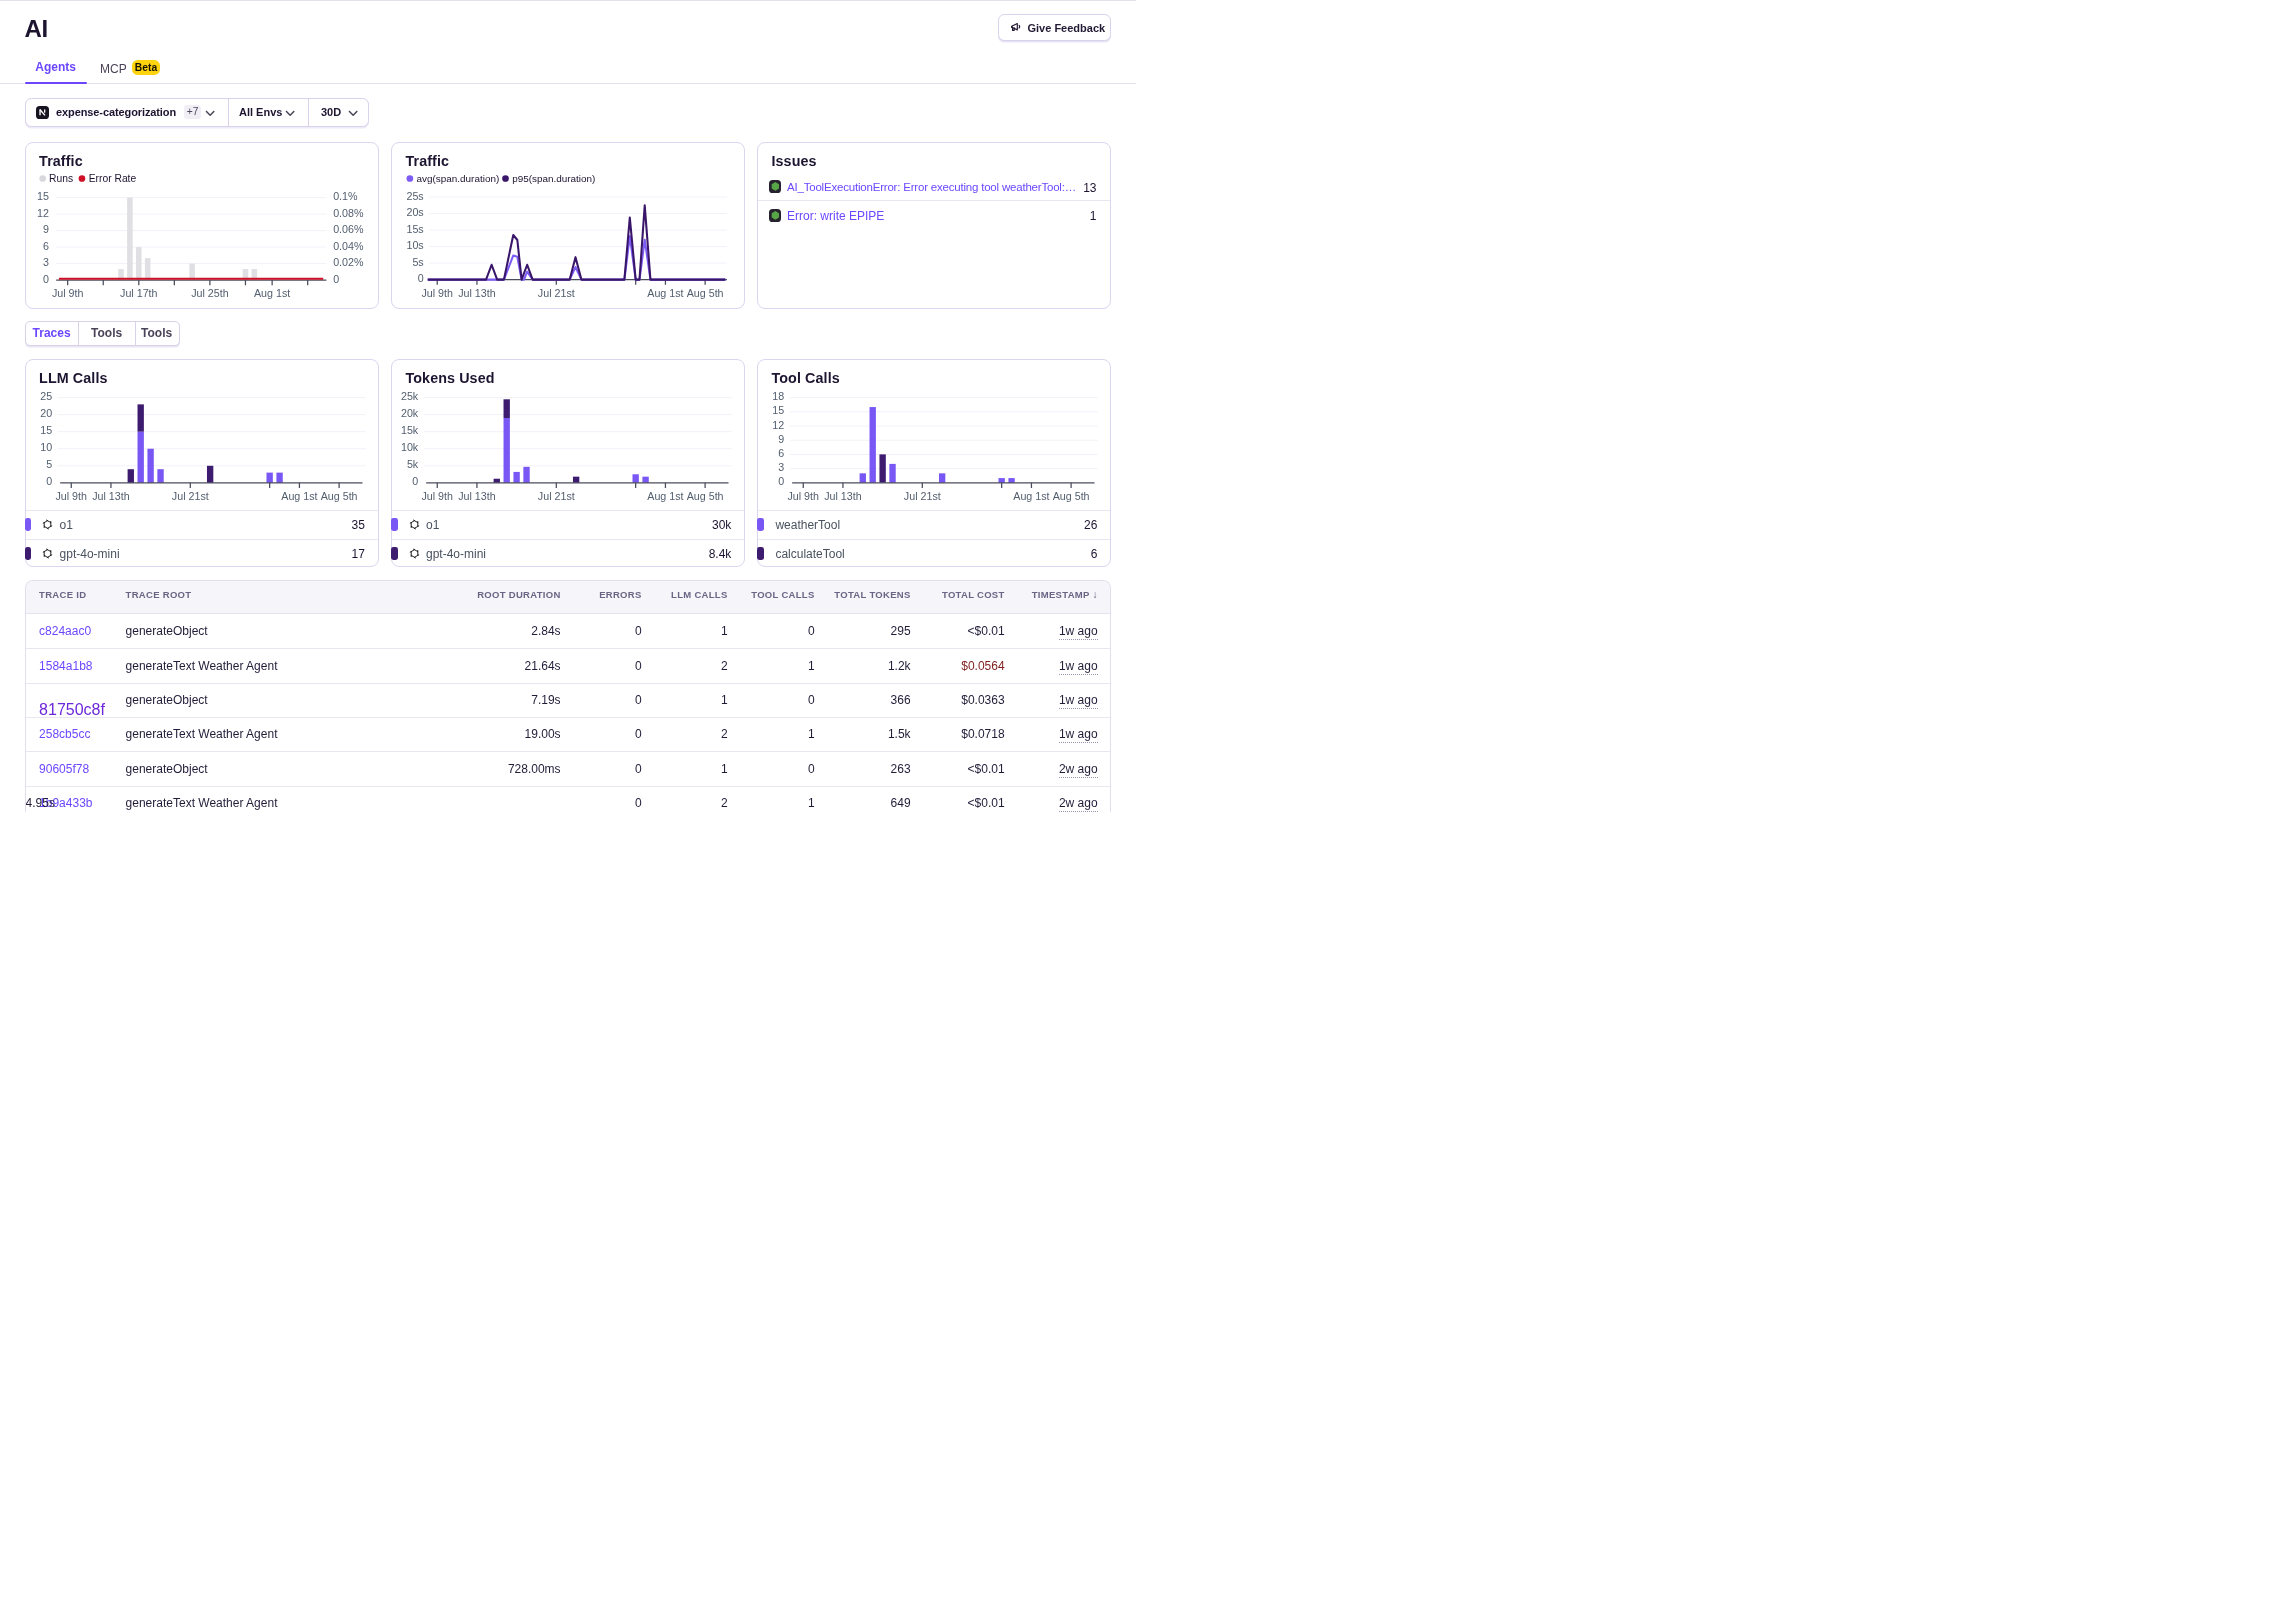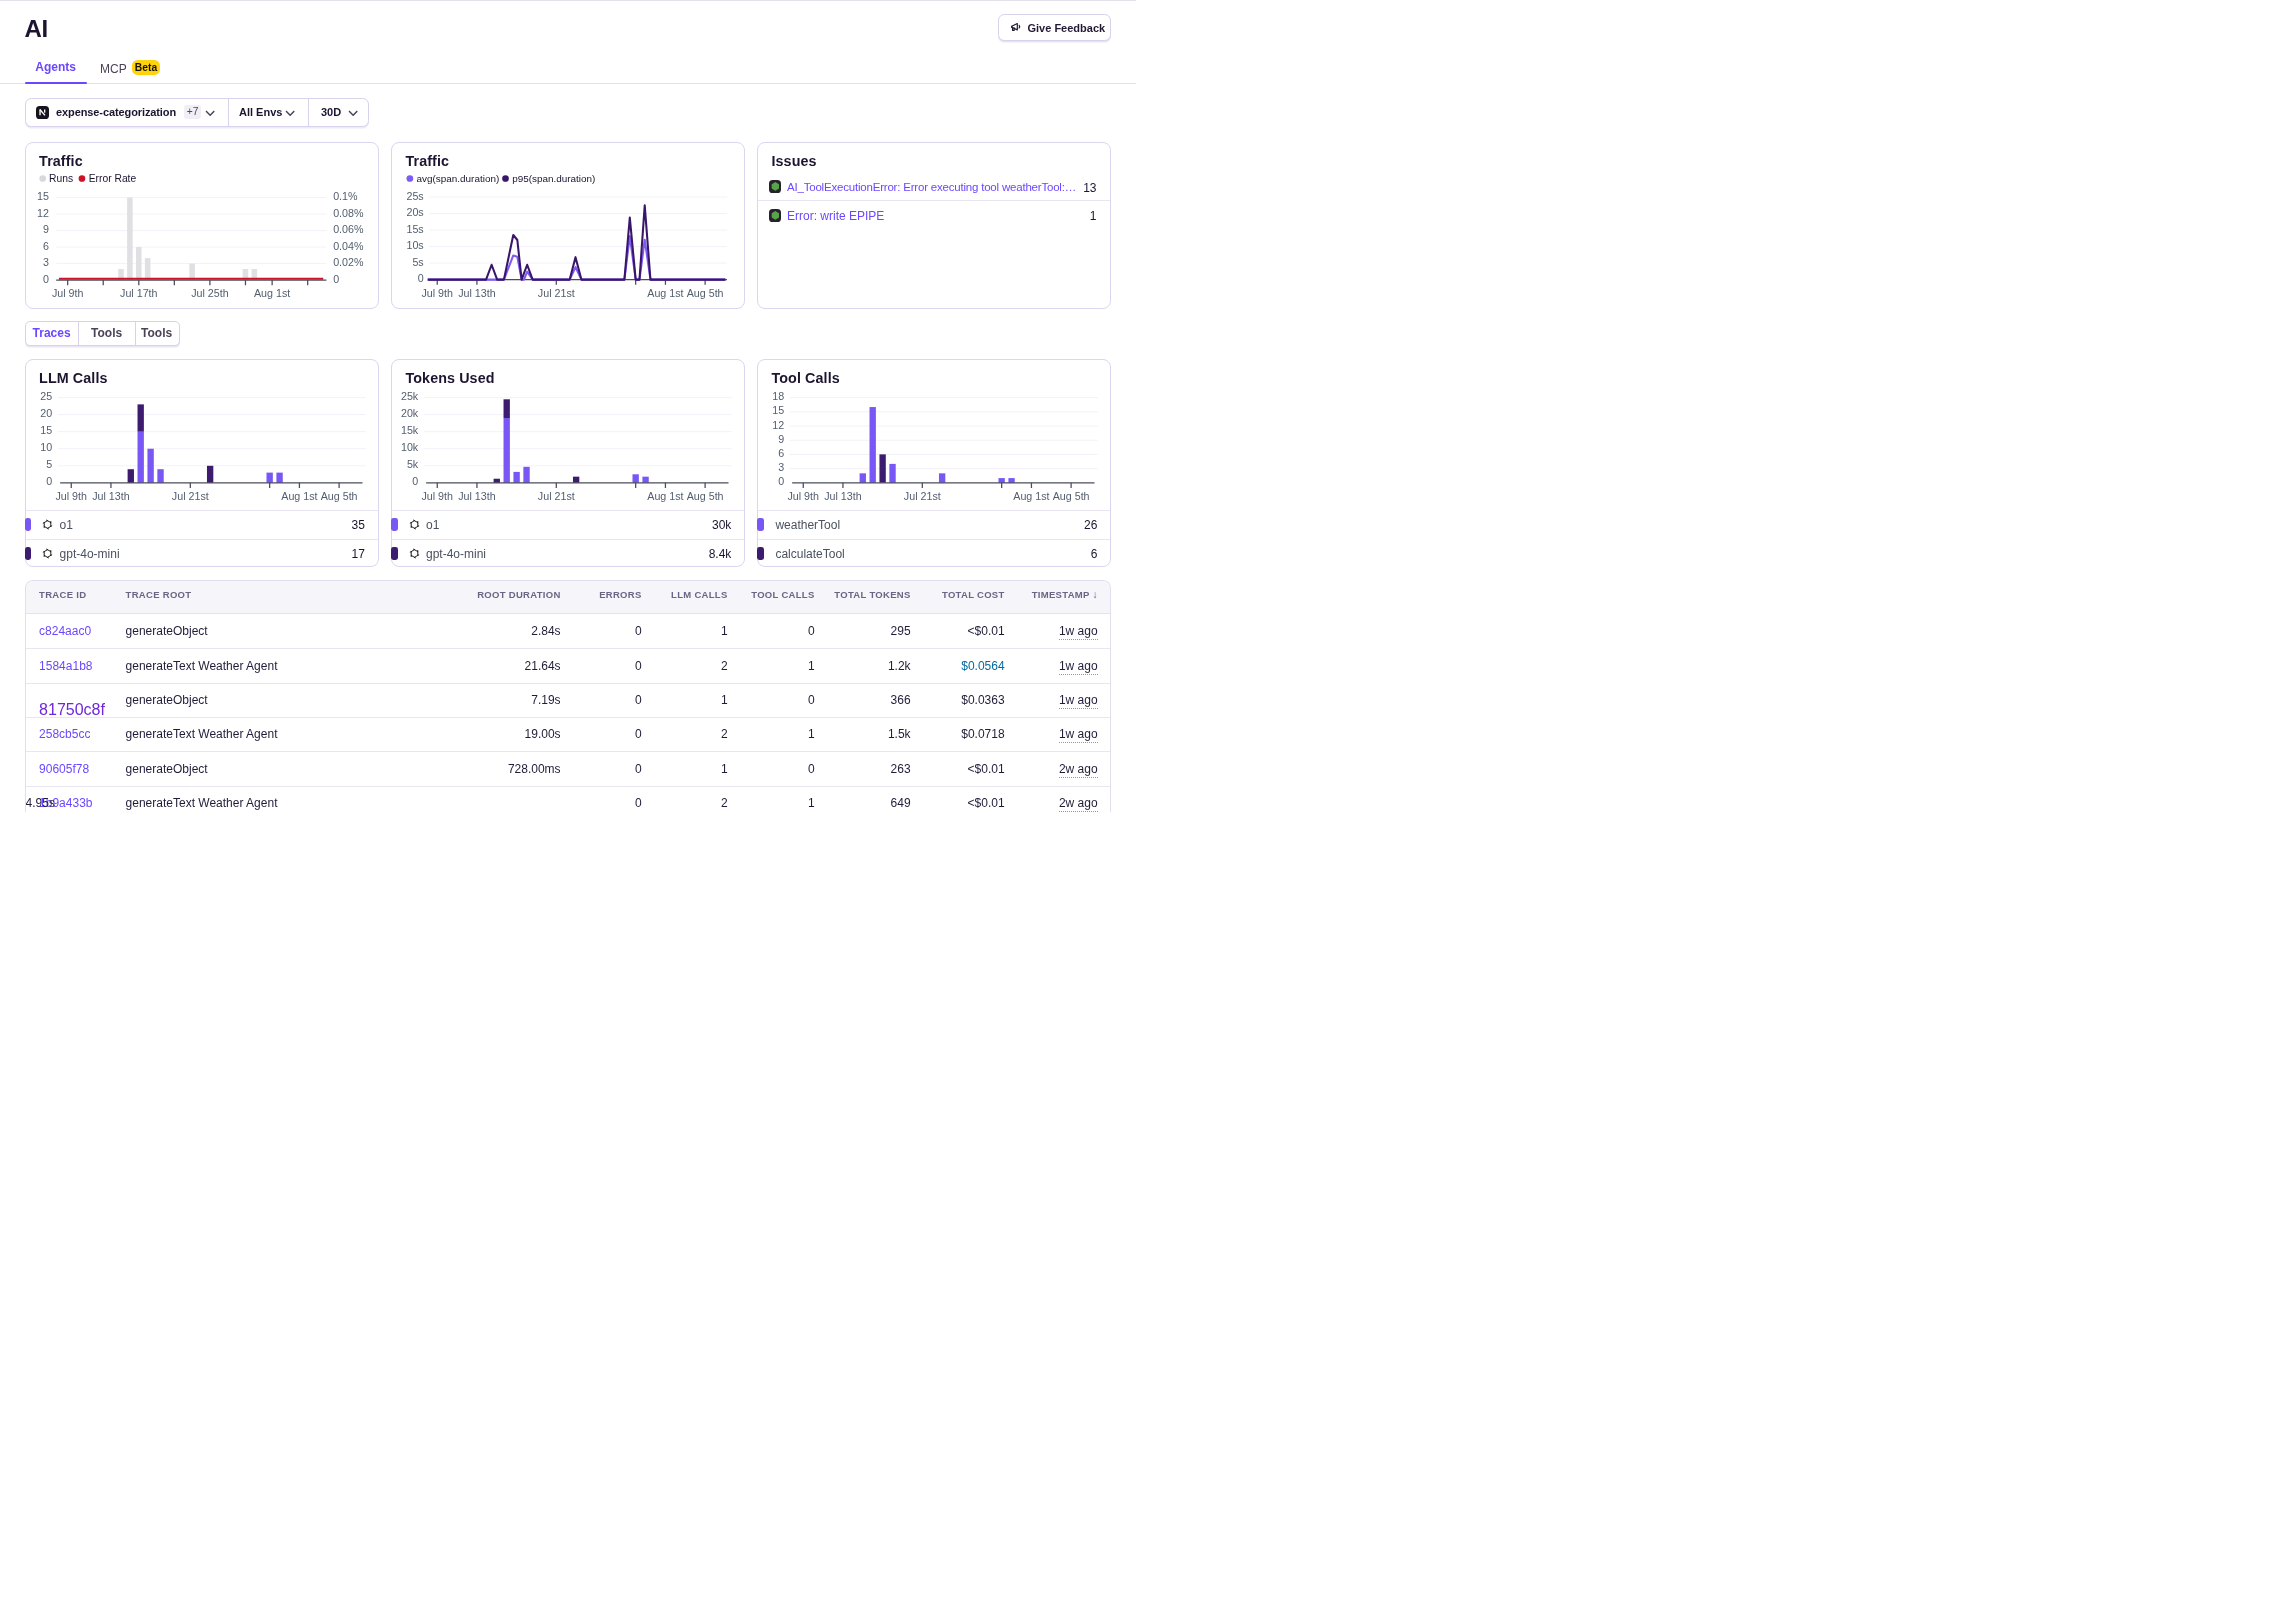--- a/index.html
+++ b/index.html
@@ -358,21 +358,21 @@
       <div class="abs" style="left:0;top:43px;width:979px;text-align:right;font-size:12px;color:#221C38;">&lt;$0.01</div>
       <div class="abs" style="left:0;top:43px;width:1072px;text-align:right;font-size:12px;color:#221C38;"><span style="border-bottom:0.8px dotted #9B94AE;padding-bottom:0.8px;">1w ago</span></div>
       <div class="abs" style="left:0;top:67px;width:1086px;height:0.8px;background:#EAE6F1;"></div>
       <div class="abs" style="left:13.5px;top:78px;font-size:12px;color:#6C47FF;">1584a1b8</div>
       <div class="abs" style="left:100px;top:78px;font-size:12px;color:#221C38;">generateText Weather Agent</div>
       <div class="abs" style="left:0;top:78px;width:535px;text-align:right;font-size:12px;color:#221C38;">21.64s</div>
       <div class="abs" style="left:0;top:78px;width:616px;text-align:right;font-size:12px;color:#221C38;">0</div>
       <div class="abs" style="left:0;top:78px;width:702px;text-align:right;font-size:12px;color:#221C38;">2</div>
       <div class="abs" style="left:0;top:78px;width:789px;text-align:right;font-size:12px;color:#221C38;">1</div>
       <div class="abs" style="left:0;top:78px;width:885px;text-align:right;font-size:12px;color:#221C38;">1.2k</div>
-      <div class="abs" style="left:0;top:78px;width:979px;text-align:right;font-size:12px;color:#0369a1;">$0.0564</div>
+      <div class="abs" style="left:0;top:78px;width:979px;text-align:right;font-size:12px;color:#7f1d1d;">$0.0564</div>
       <div class="abs" style="left:0;top:78px;width:1072px;text-align:right;font-size:12px;color:#221C38;"><span style="border-bottom:0.8px dotted #9B94AE;padding-bottom:0.8px;">1w ago</span></div>
       <div class="abs" style="left:0;top:102px;width:1086px;height:0.8px;background:#EAE6F1;"></div>
       <div class="abs" style="left:13.5px;top:120px;font-size:16px;color:#6d28d9;">81750c8f</div>
       <div class="abs" style="left:100px;top:112px;font-size:12px;color:#221C38;">generateObject</div>
       <div class="abs" style="left:0;top:112px;width:535px;text-align:right;font-size:12px;color:#221C38;">7.19s</div>
       <div class="abs" style="left:0;top:112px;width:616px;text-align:right;font-size:12px;color:#221C38;">0</div>
       <div class="abs" style="left:0;top:112px;width:702px;text-align:right;font-size:12px;color:#221C38;">1</div>
       <div class="abs" style="left:0;top:112px;width:789px;text-align:right;font-size:12px;color:#221C38;">0</div>
       <div class="abs" style="left:0;top:112px;width:885px;text-align:right;font-size:12px;color:#221C38;">366</div>
       <div class="abs" style="left:0;top:112px;width:979px;text-align:right;font-size:12px;color:#221C38;">$0.0363</div>

